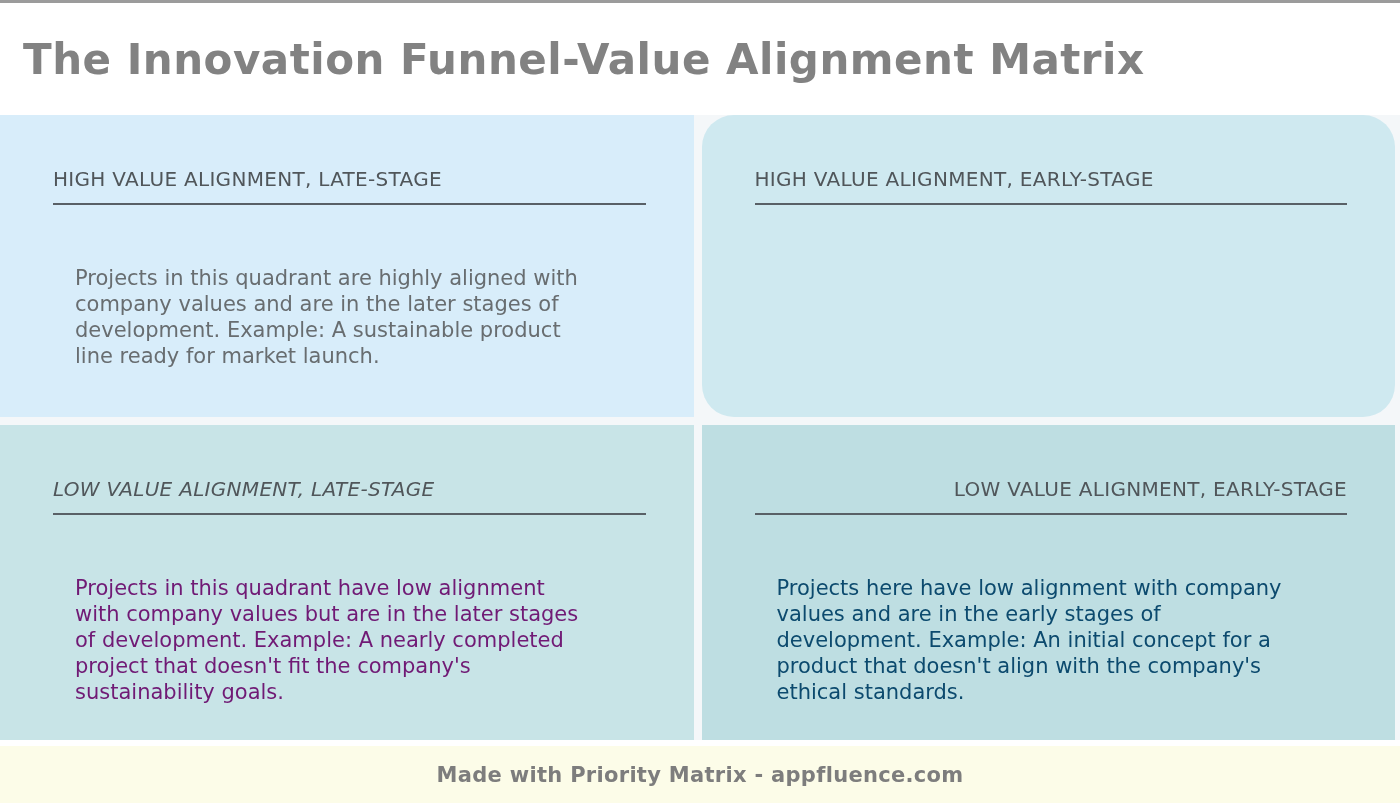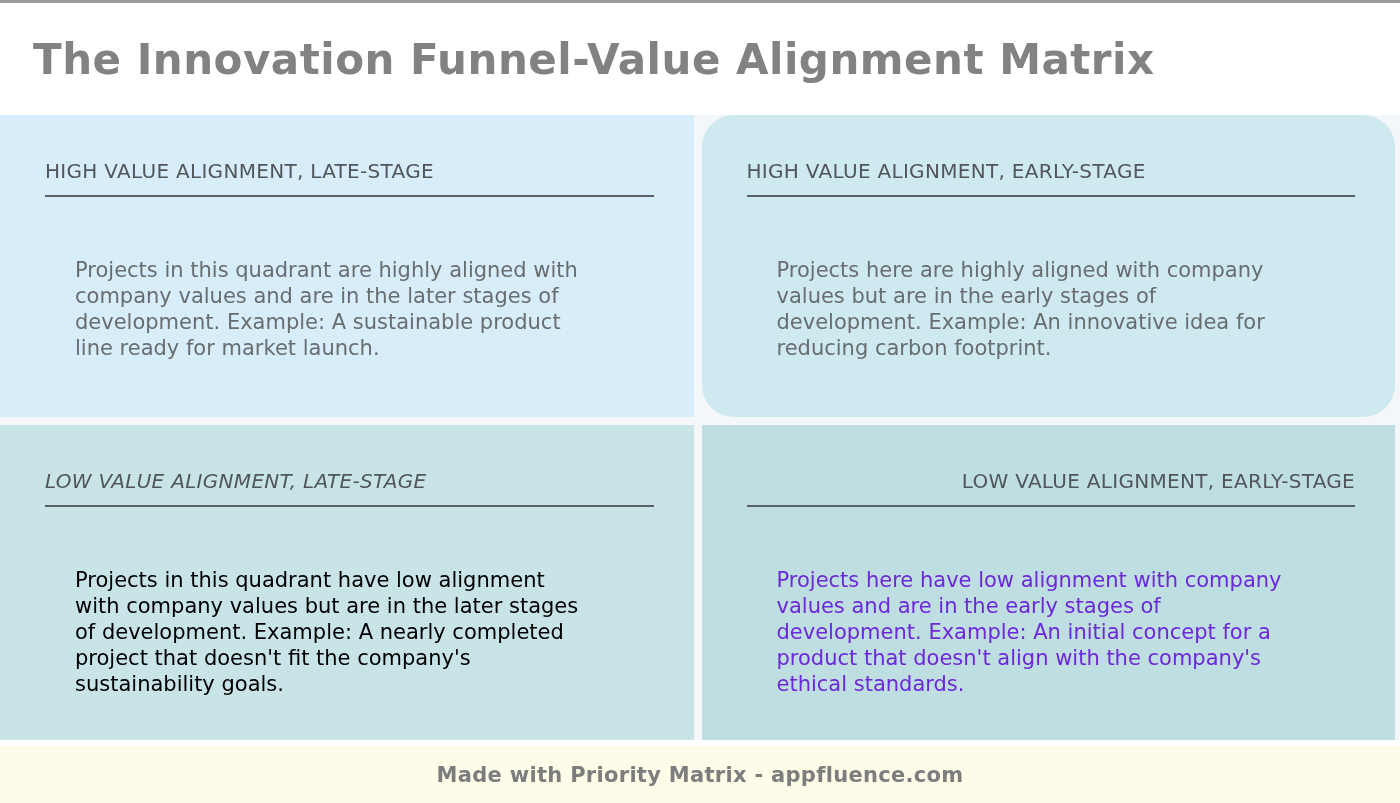--- a/index.html
+++ b/index.html
@@ -10,21 +10,21 @@
     box-sizing: border-box;
     background: #ffffff;
     border-top: 3px solid #9b9b9b;
     font-family: "DejaVu Sans", "Liberation Sans", sans-serif;
     overflow: hidden;
   }
   .title-band {
     height: 112px;
     display: flex;
     align-items: center;
-    padding-left: 33px;
+    padding-left: 23px;
   }
   .page-title {
     margin: 0;
     font-size: 42px;
     font-weight: bold;
     color: #828282;
     letter-spacing: 0.5px;
   }
   .grid {
     display: grid;
@@ -35,21 +35,21 @@
     box-sizing: border-box;
     padding-right: 5px;
     background: #f4f7f9;
   }
   .quadrant {
     box-sizing: border-box;
     padding: 44px 40px 0 45px;
     overflow: hidden;
   }
   .q-title {
-    margin: 0;
+    margin: 8px;
     font-size: 20px;
     font-weight: normal;
     color: #50565a;
     letter-spacing: 0.3px;
     padding-bottom: 12px;
     border-bottom: 2px solid #596066;
   }
   .q-body {
     margin: 60px 0 0 30px;
     width: 516px;
@@ -83,31 +83,30 @@
 
   <div class="grid" style="background: rgb(244, 247, 249);">
 
     <section class="quadrant" style="background: rgb(216, 237, 250);">
       <h2 class="q-title" style="color: rgb(80, 86, 90); border-bottom-color: rgb(89, 96, 102);">HIGH VALUE ALIGNMENT, LATE-STAGE</h2>
       <p class="q-body" style="color: rgb(104, 109, 112);">Projects in this quadrant are highly aligned with company values and are in the later stages of development. Example: A sustainable product line ready for market launch.</p>
     </section>
 
     <section class="quadrant" style="background: rgb(207, 233, 240); border-radius: 32px;">
       <h2 class="q-title" style="color: rgb(80, 86, 90); border-bottom-color: rgb(89, 96, 102);">HIGH VALUE ALIGNMENT, EARLY-STAGE</h2>
-      <p class="q-body" style="color: rgb(104, 109, 112);">Projects here are highly aligned with company values but are in the early stages of development. Example: An innovative idea for reducing carbon footprint.</p>
     </section>
 
     <section class="quadrant" style="background: rgb(200, 228, 231);">
       <h2 class="q-title" style="color: rgb(80, 86, 90); border-bottom-color: rgb(89, 96, 102); font-style: italic;">LOW VALUE ALIGNMENT, LATE-STAGE</h2>
-      <p class="q-body" style="color: #000000;">Projects in this quadrant have low alignment with company values but are in the later stages of development. Example: A nearly completed project that doesn't fit the company's sustainability goals.</p>
+      <p class="q-body" style="color: #701a75;">Projects in this quadrant have low alignment with company values but are in the later stages of development. Example: A nearly completed project that doesn't fit the company's sustainability goals.</p>
     </section>
 
     <section class="quadrant" style="background: rgb(190, 222, 226);">
       <h2 class="q-title" style="color: rgb(80, 86, 90); border-bottom-color: rgb(89, 96, 102); text-align: right;">LOW VALUE ALIGNMENT, EARLY-STAGE</h2>
-      <p class="q-body" style="color: #6d28d9;">Projects here have low alignment with company values and are in the early stages of development. Example: An initial concept for a product that doesn't align with the company's ethical standards.</p>
+      <p class="q-body" style="color: #0c4a6e;">Projects here have low alignment with company values and are in the early stages of development. Example: An initial concept for a product that doesn't align with the company's ethical standards.</p>
     </section>
 
   </div>
 
   <div class="footer" style="background: rgb(252, 252, 232); text-align: right;">
     <span class="footer-credit" style="color: rgb(125, 125, 125);">Made with Priority Matrix - appfluence.com</span>
   </div>
 
 </div>
 

